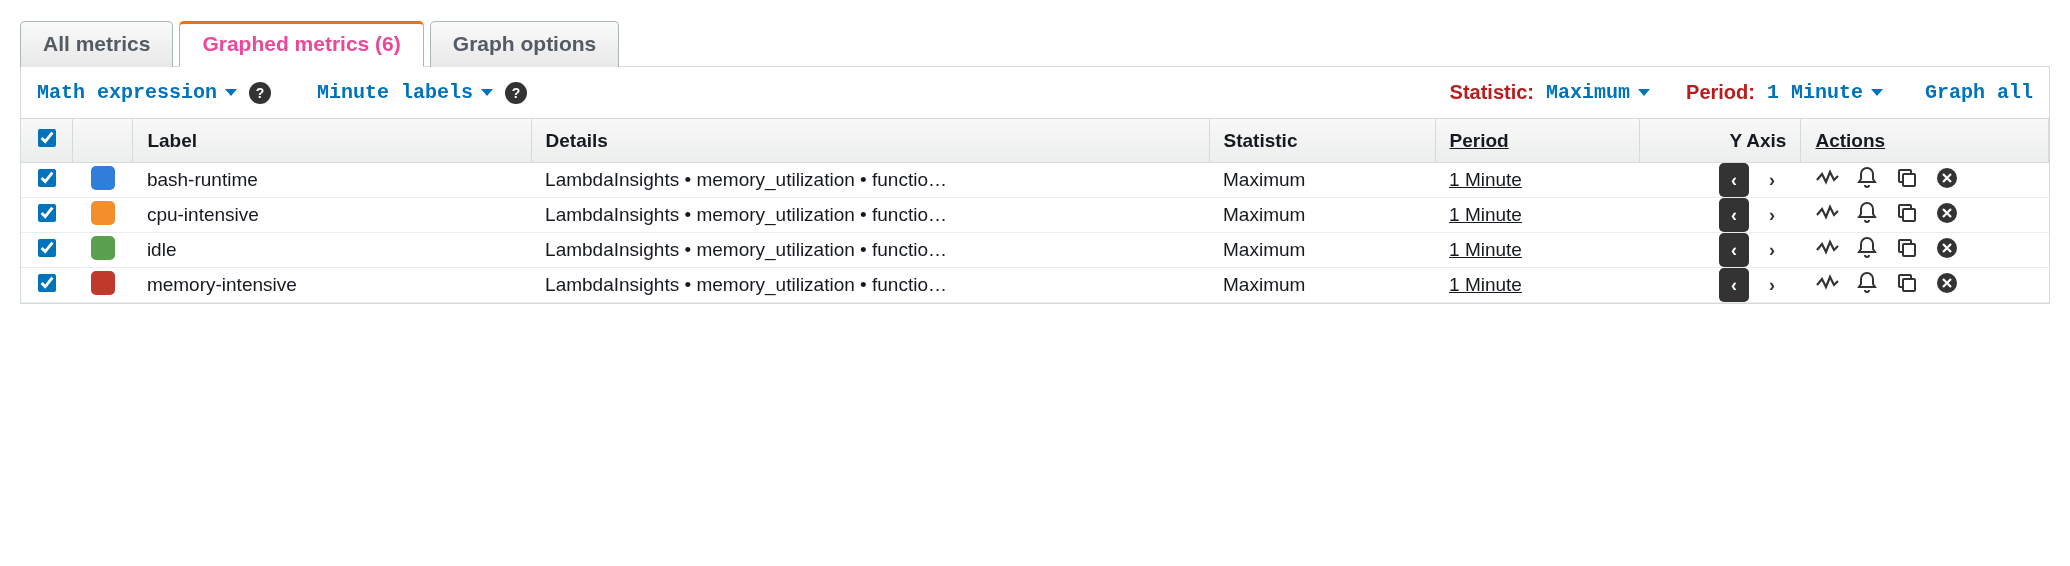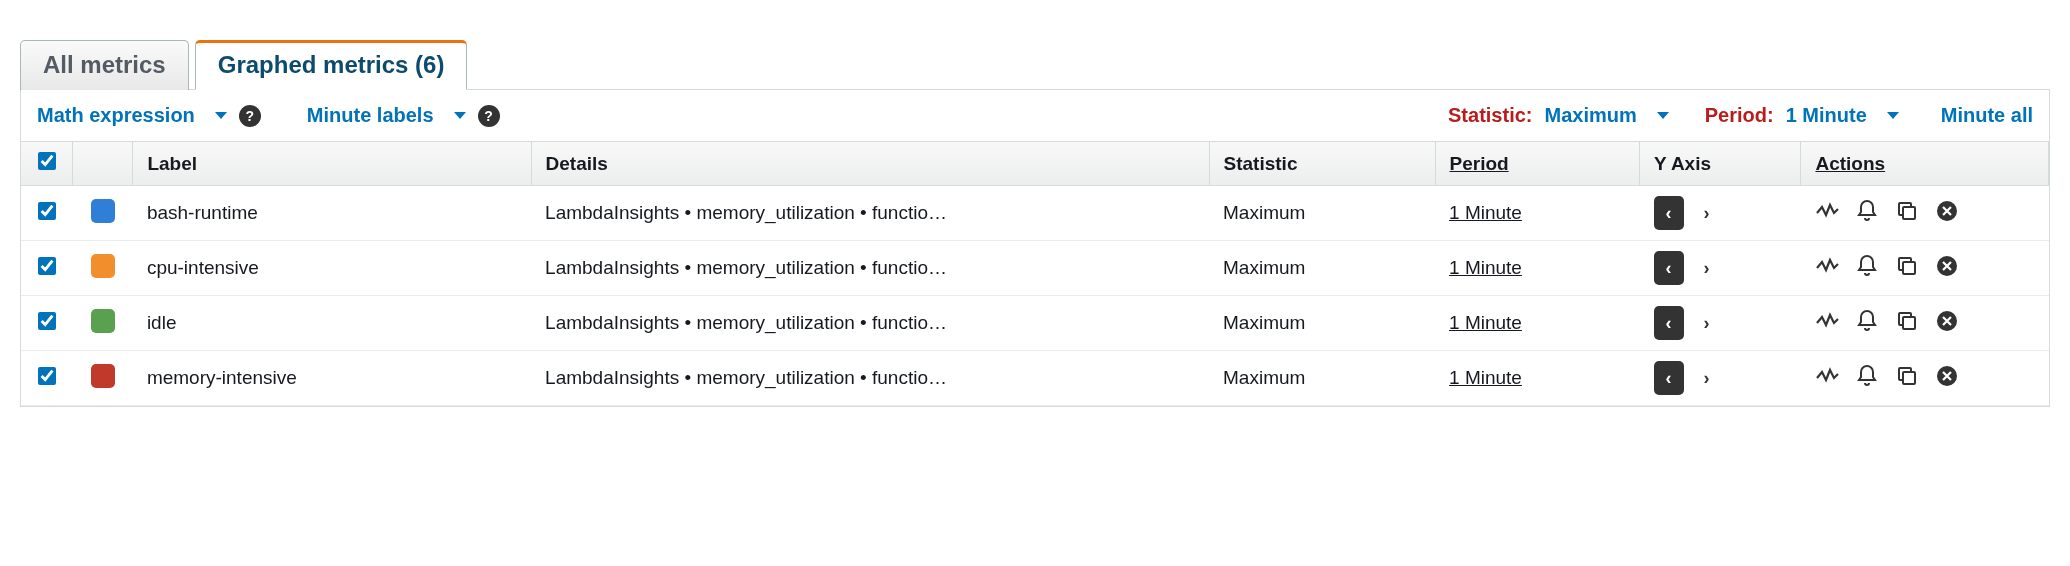--- a/index.html
+++ b/index.html
@@ -18,54 +18,54 @@
     gap: 6px;
     border-bottom: 1px solid #d5dbdb;
     margin-bottom: 0;
   }
   .tab {
     padding: 10px 22px;
     border: 1px solid #aab7b8;
     border-bottom: none;
     border-radius: 5px 5px 0 0;
     background: linear-gradient(#fafafa, #e8e8e8);
-    font-size: 24px;
+    font-size: 21px;
     font-weight: 700;
     color: #545b64;
     cursor: pointer;
     position: relative;
     bottom: -1px;
-    margin-top: 19px;
   }
   .tab.active {
     background: #fff;
     border-top: 3px solid #ec7211;
     border-bottom: 1px solid #fff;
-    color: #0c4a6e;
+    color: #ec4899;
     padding-top: 8px;
   }
   .panel {
     border: 1px solid #d5dbdb;
     border-top: none;
   }
   .toolbar {
     display: flex;
     align-items: center;
     padding: 14px 16px;
     gap: 12px;
     border-bottom: 1px solid #d5dbdb;
     font-size: 20px;
     font-weight: 700;
   }
   .toolbar .link {
     color: #0073bb;
     cursor: pointer;
     display: inline-flex;
     align-items: center;
-    gap: 18px;
+    gap: 6px;
+    font-family: Liberation Mono, monospace;
   }
   .toolbar .label {
     font-weight: 700;
     color: #b91c1c;
   }
   .spacer { flex: 1; }
   .help-circle {
     width: 22px;
     height: 22px;
     border-radius: 50%;
@@ -92,34 +92,34 @@
   thead th {
     text-align: left;
     font-weight: 700;
     background: linear-gradient(#f8f8f8, #eceded);
     border-bottom: 1px solid #d5dbdb;
     border-right: 1px solid #d5dbdb;
     padding: 10px 14px;
     color: #16191f;
   }
   tbody td {
-    padding: 10px 14px;
+    padding: 0 14px;
     border-bottom: 1px solid #eaeded;
     vertical-align: middle;
     white-space: nowrap;
     overflow: hidden;
     text-overflow: ellipsis;
   }
   .col-check { width: 48px; text-align: center; }
   .col-swatch { width: 56px; text-align: center; }
   .col-label { width: 370px; }
   .col-details { width: 630px; }
   .col-stat { width: 210px; }
   .col-period { width: 190px; text-decoration: underline; }
-  .col-yaxis { width: 150px; }
+  .col-yaxis { width: 150px; text-align: right; }
   .col-actions { width: 230px; text-decoration: underline; }
   input[type="checkbox"] {
     width: 18px; height: 18px;
     accent-color: #0073bb;
     cursor: pointer;
   }
   .swatch {
     width: 24px; height: 24px;
     border-radius: 5px;
     display: inline-block;
@@ -167,20 +167,21 @@
   }
 </style>
 </head>
 <body>
 
 <div class="container">
 
   <div class="tabs">
     <div class="tab">All metrics</div>
     <div class="tab active">Graphed metrics (6)</div>
+    <div class="tab">Graph options</div>
   </div>
 
   <div class="panel">
 
     <div class="toolbar">
       <span class="link">
         <span>Math expression</span>
         <span class="caret-down"></span>
       </span>
       <span class="help-circle">?</span>
@@ -204,21 +205,21 @@
       <span style="width:12px"></span>
 
       <span class="label">Period:</span>
       <span class="link">
         <span>1 Minute</span>
         <span class="caret-down"></span>
       </span>
 
       <span style="width:18px"></span>
 
-      <span class="link">Minute all</span>
+      <span class="link">Graph all</span>
     </div>
 
     <table>
       <thead>
         <tr>
           <th class="col-check">
             <input type="checkbox" checked="" style="">
           </th>
           <th class="col-swatch"></th>
           <th class="col-label">Label</th>

